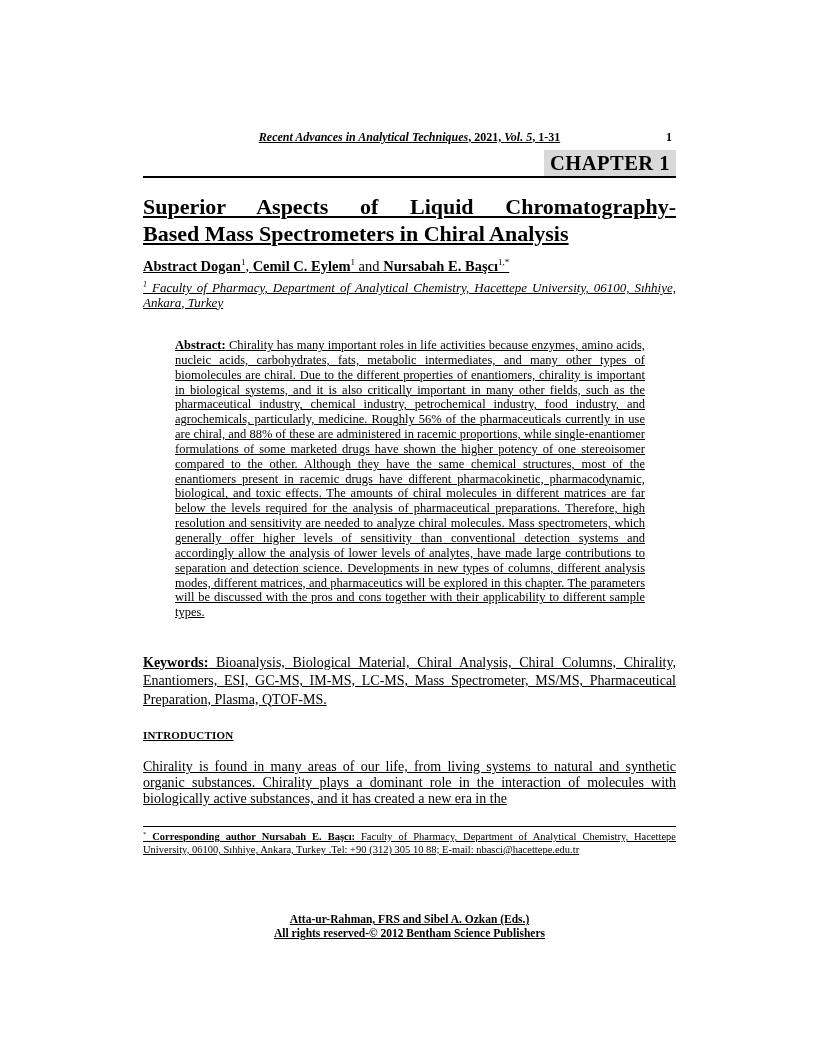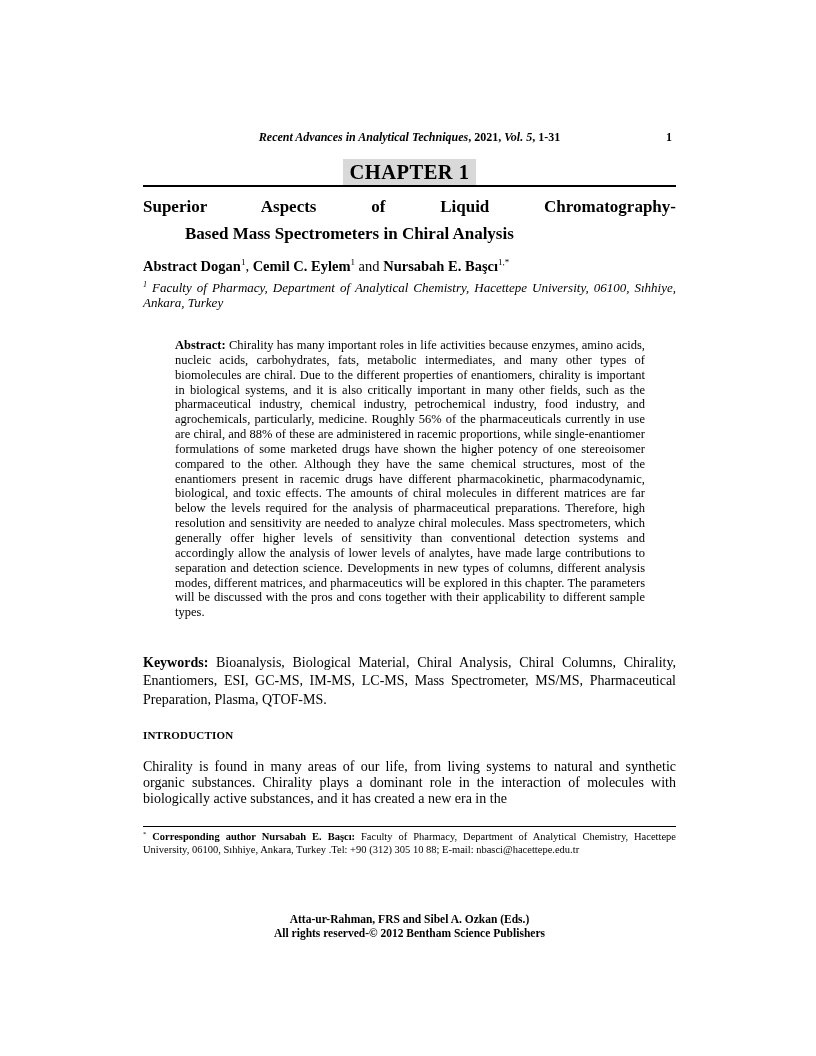--- a/index.html
+++ b/index.html
@@ -13,60 +13,61 @@
   .page {
     position: relative;
     width: 816px; height: 1056px;
     background: #ffffff;
     overflow: hidden;
   }
   .blk {
     position: absolute;
     left: 143px;
     width: 533px;
+    text-decoration: underline;
   }
   
   .running-header {
     top: 130px;
     font-size: 12px;
     font-weight: bold;
     text-align: center;
     line-height: 14px;
   }
   .running-header .ital { font-style: italic; }
   .running-header .page-num {
     position: absolute;
     right: 4px; top: 0;
     font-style: normal;
   }
   
   .chapter-row {
-    top: 159px;
-    text-align: center;
+    top: 150px;
+    text-align: right;
     border-bottom: 2.5px solid #000;
     padding-bottom: 0;
   }
   .chapter-badge {
     display: inline-block;
     font-size: 20.5px;
     font-weight: bold;
     letter-spacing: 0.5px;
     padding: 2px 6px 1px 6px;
     margin-bottom: 0;
   }
   
   .title {
     top: 194px;
-    font-size: 17px;
+    font-size: 22px;
     font-weight: bold;
     line-height: 26.5px;
     margin: 0;
   }
   .title .t1 { display: block; text-align: justify; text-align-last: justify; }
-  .title .t2 { display: block; margin-left: 42px; }
+  .title .t2 { display: block; }
   
   .authors {
     top: 258px;
     font-size: 14.5px;
     line-height: 17px;
   }
   .authors b { font-weight: bold; }
   sup { font-size: 0.62em; vertical-align: super; line-height: 0; }
   
   .affiliation {

